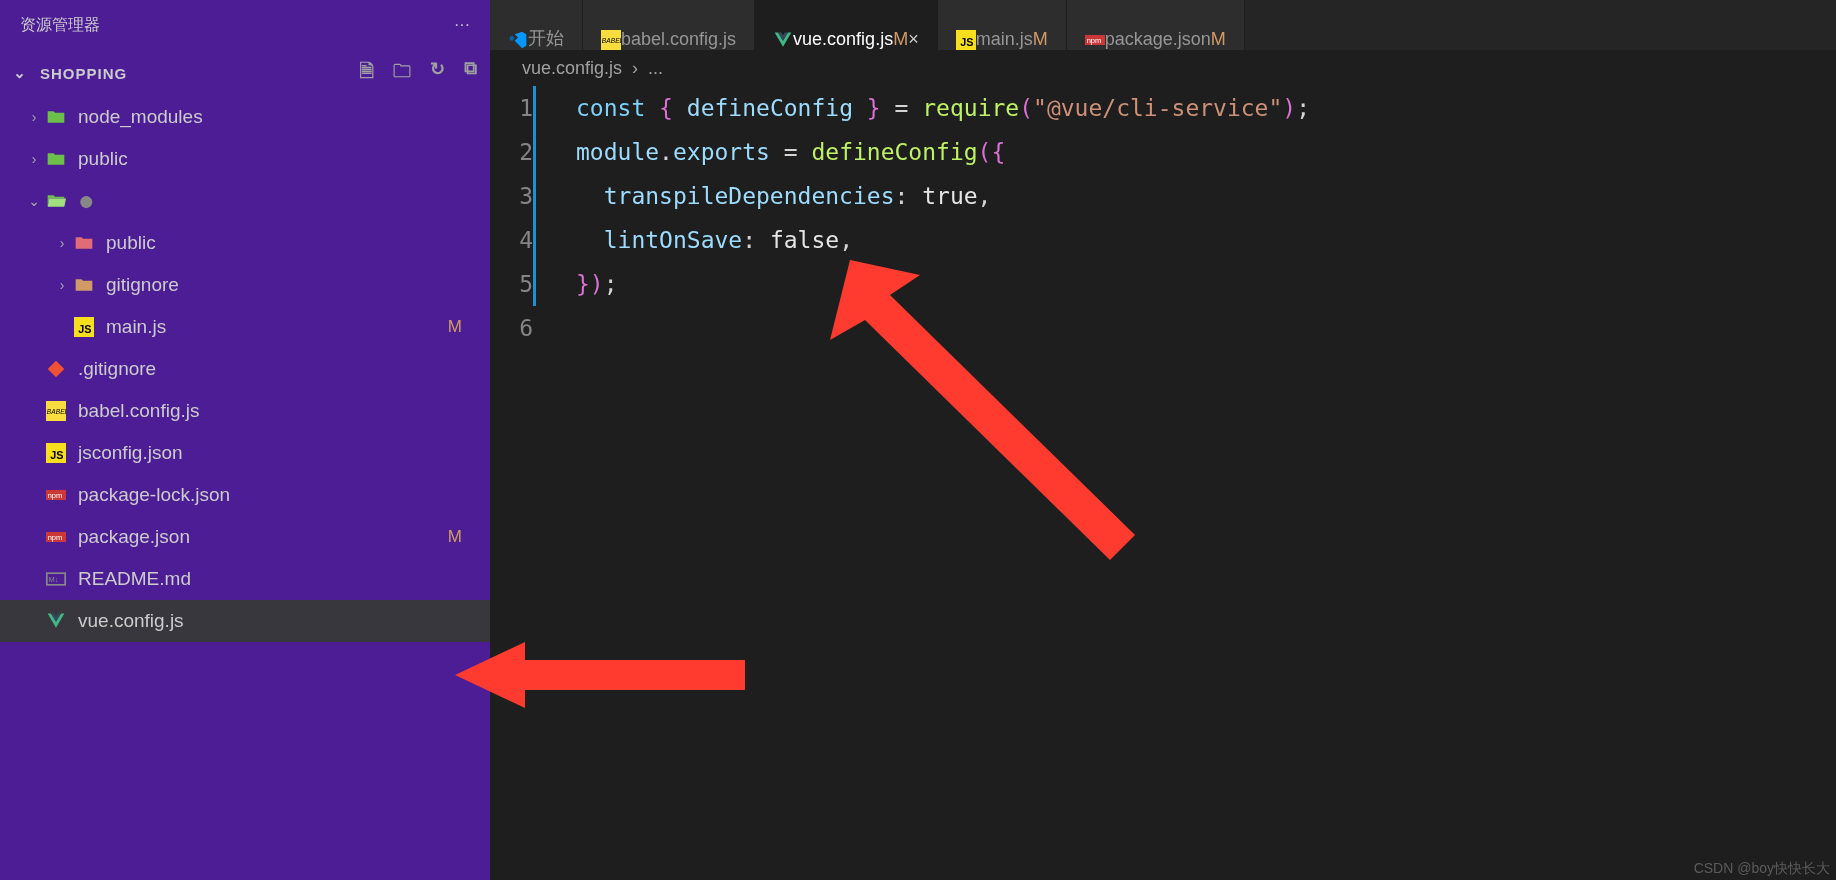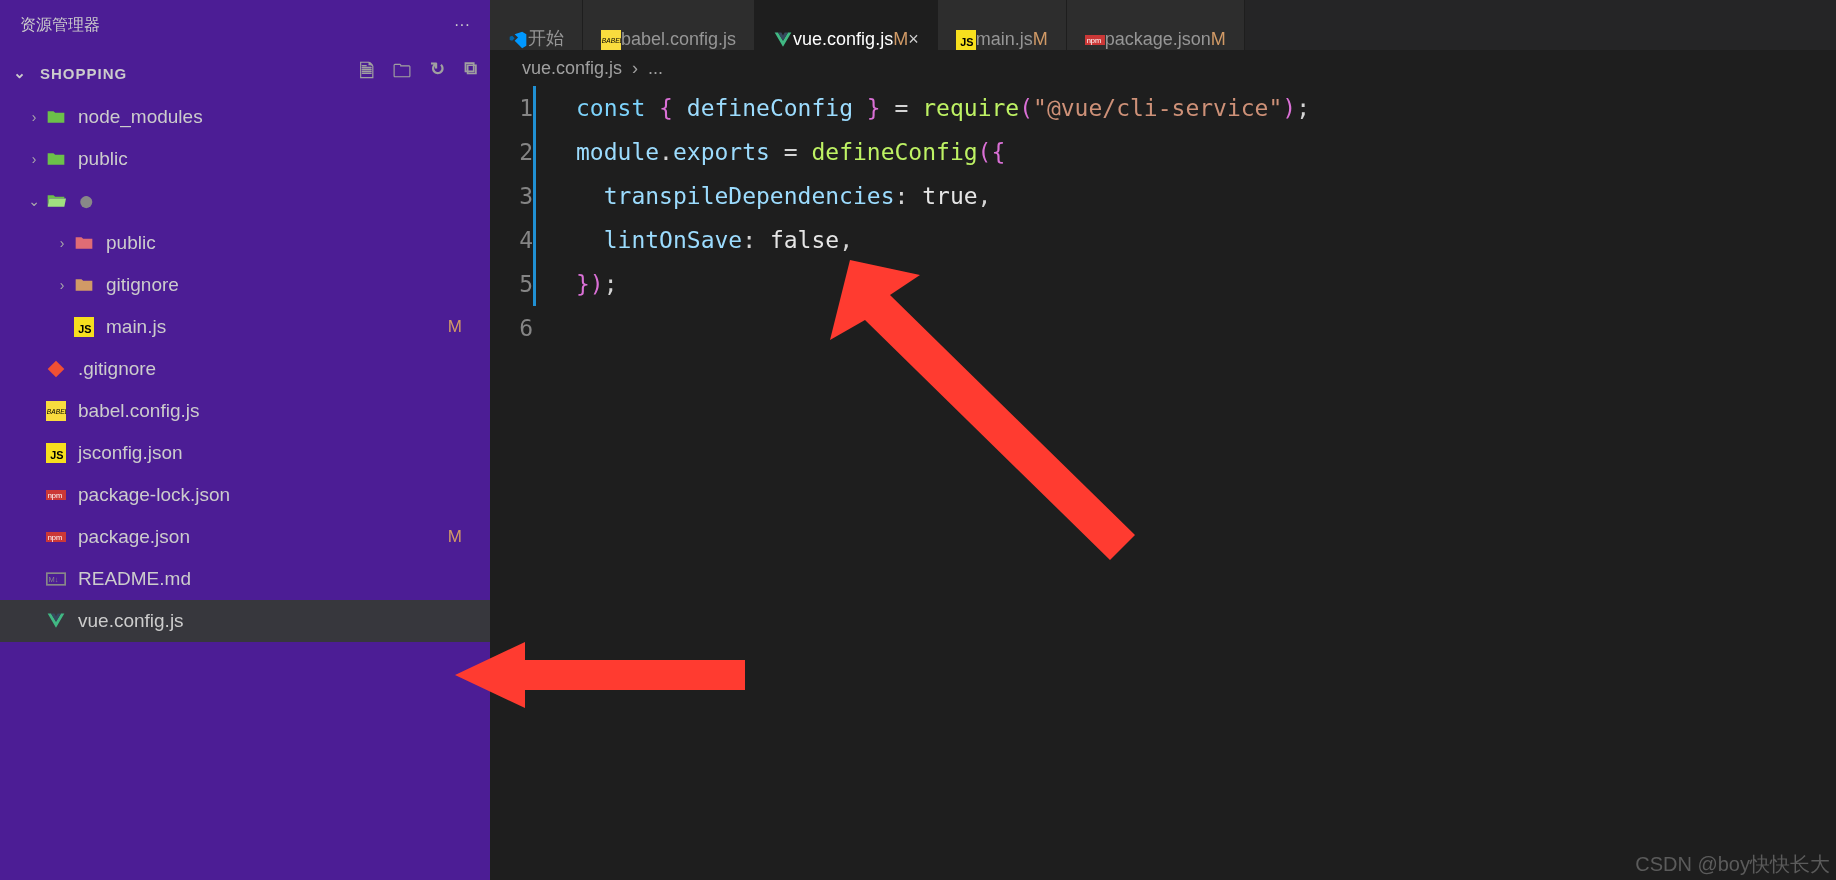--- a/index.html
+++ b/index.html
@@ -116,21 +116,21 @@
 .arrow {
   position: absolute;
   z-index: 100;
 }
 .arrow svg { display: block; }
 .watermark {
   position: absolute;
   bottom: 2px;
   right: 6px;
   color: #5b5b5b;
-  font-size: 20px;
+  font-size: 14px;
 }
 </style>
 </head>
 <body>
 
 <div class="sidebar">
   <div class="sidebar-header">
     <span class="title">资源管理器</span>
     <span>···</span>
   </div>

